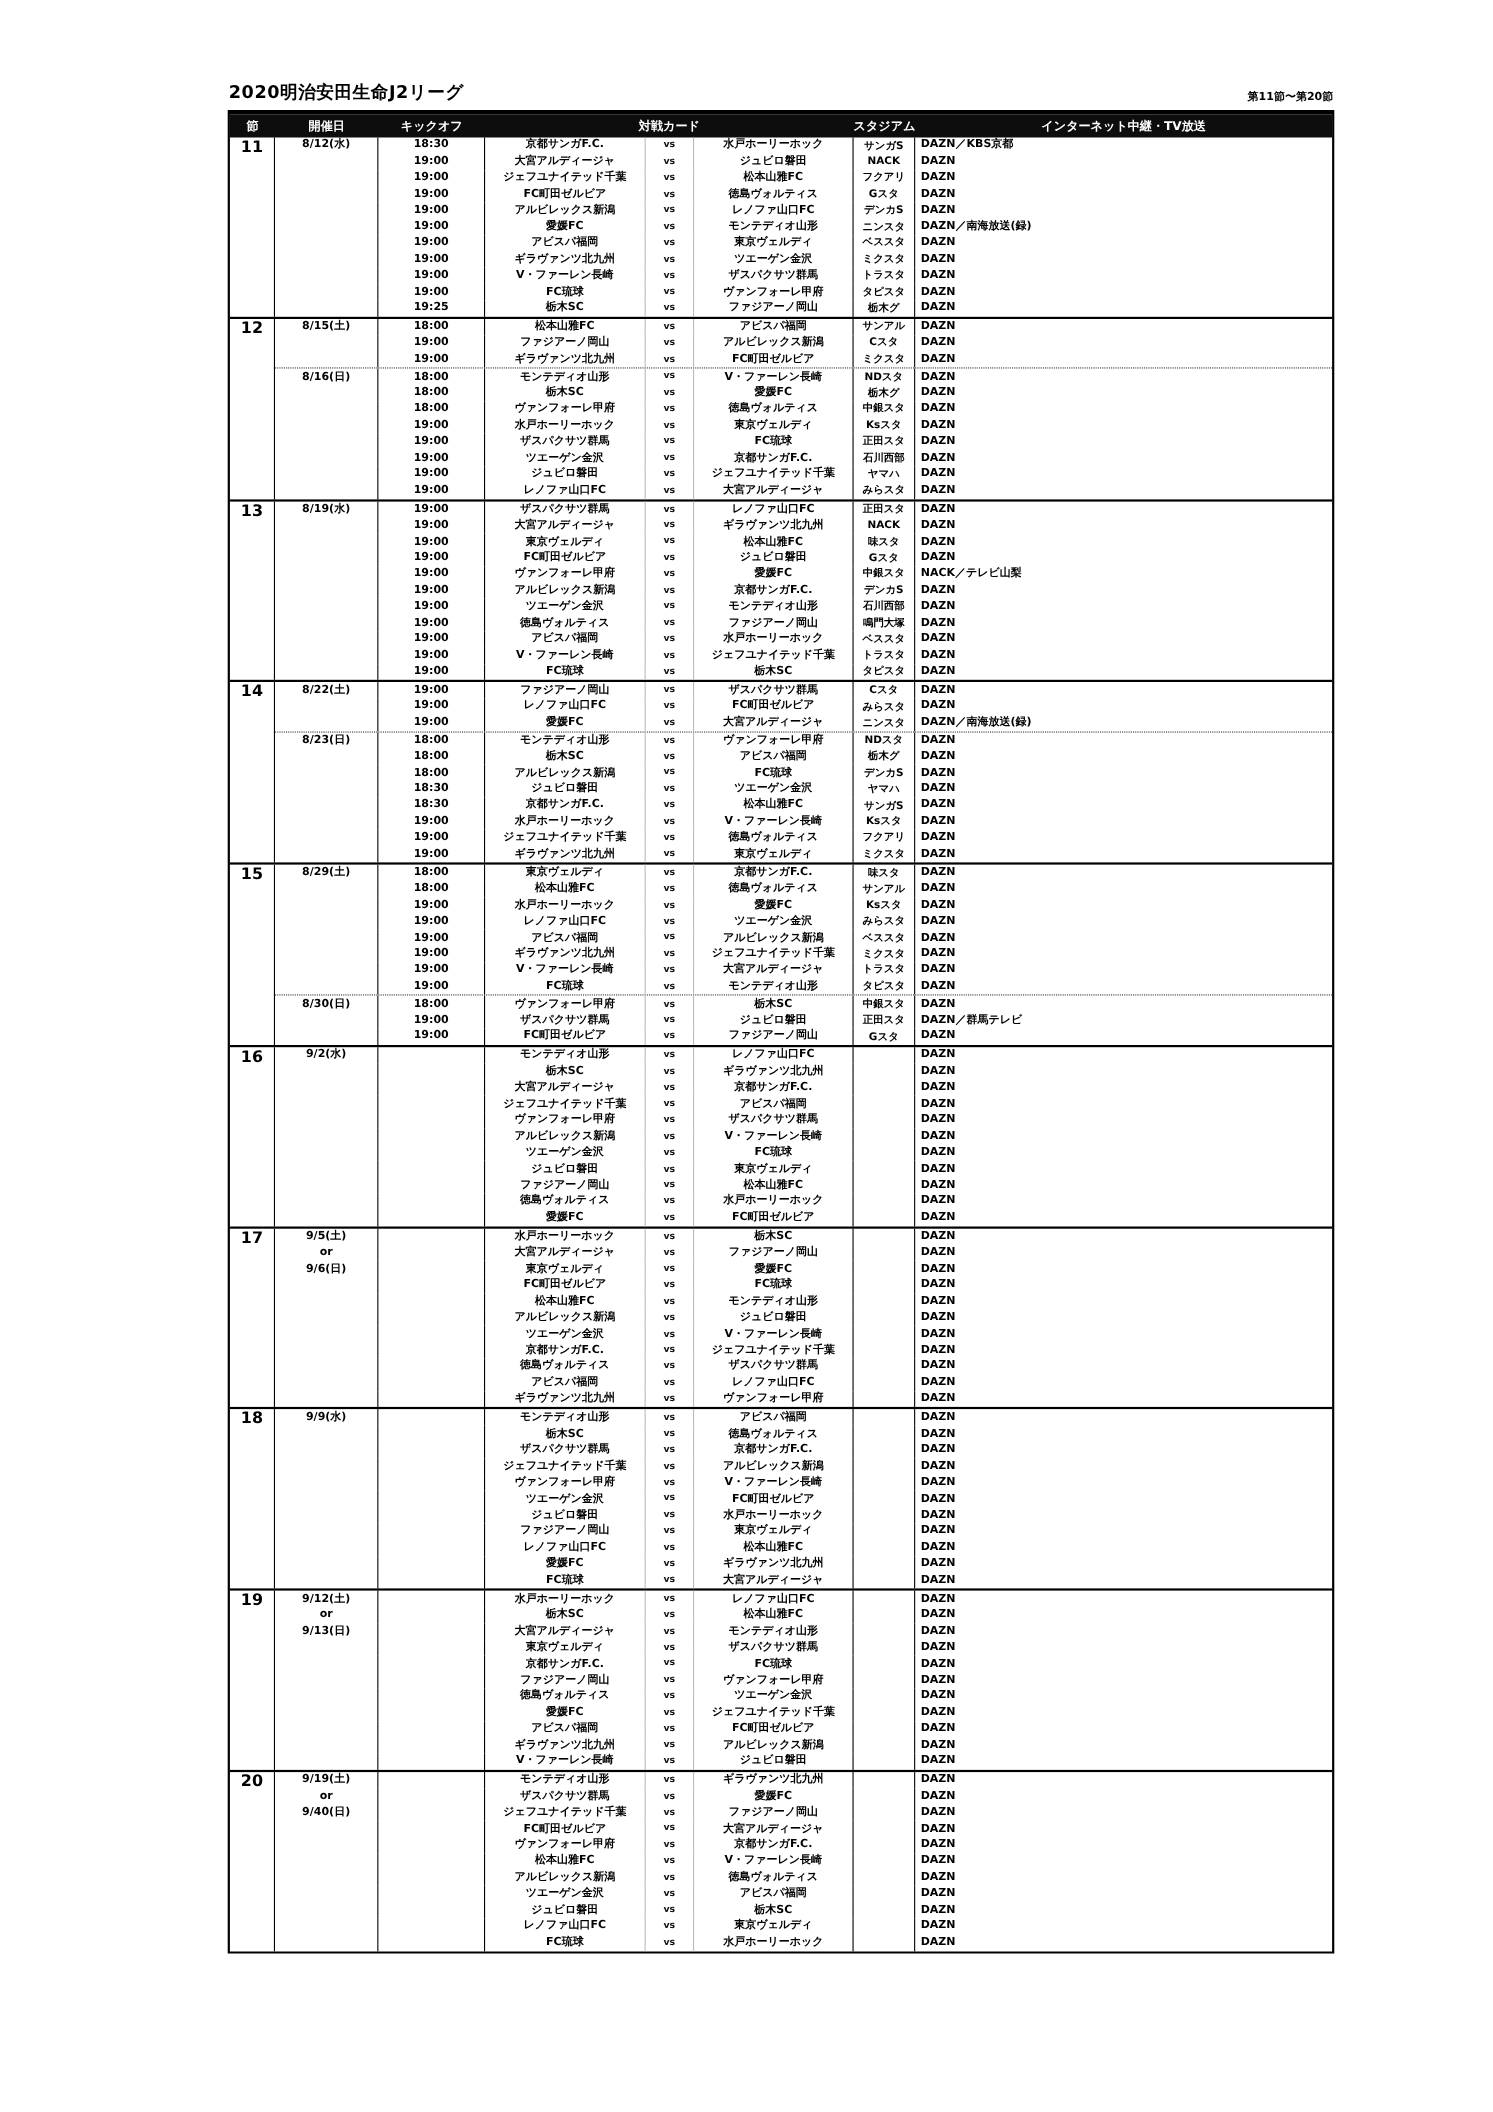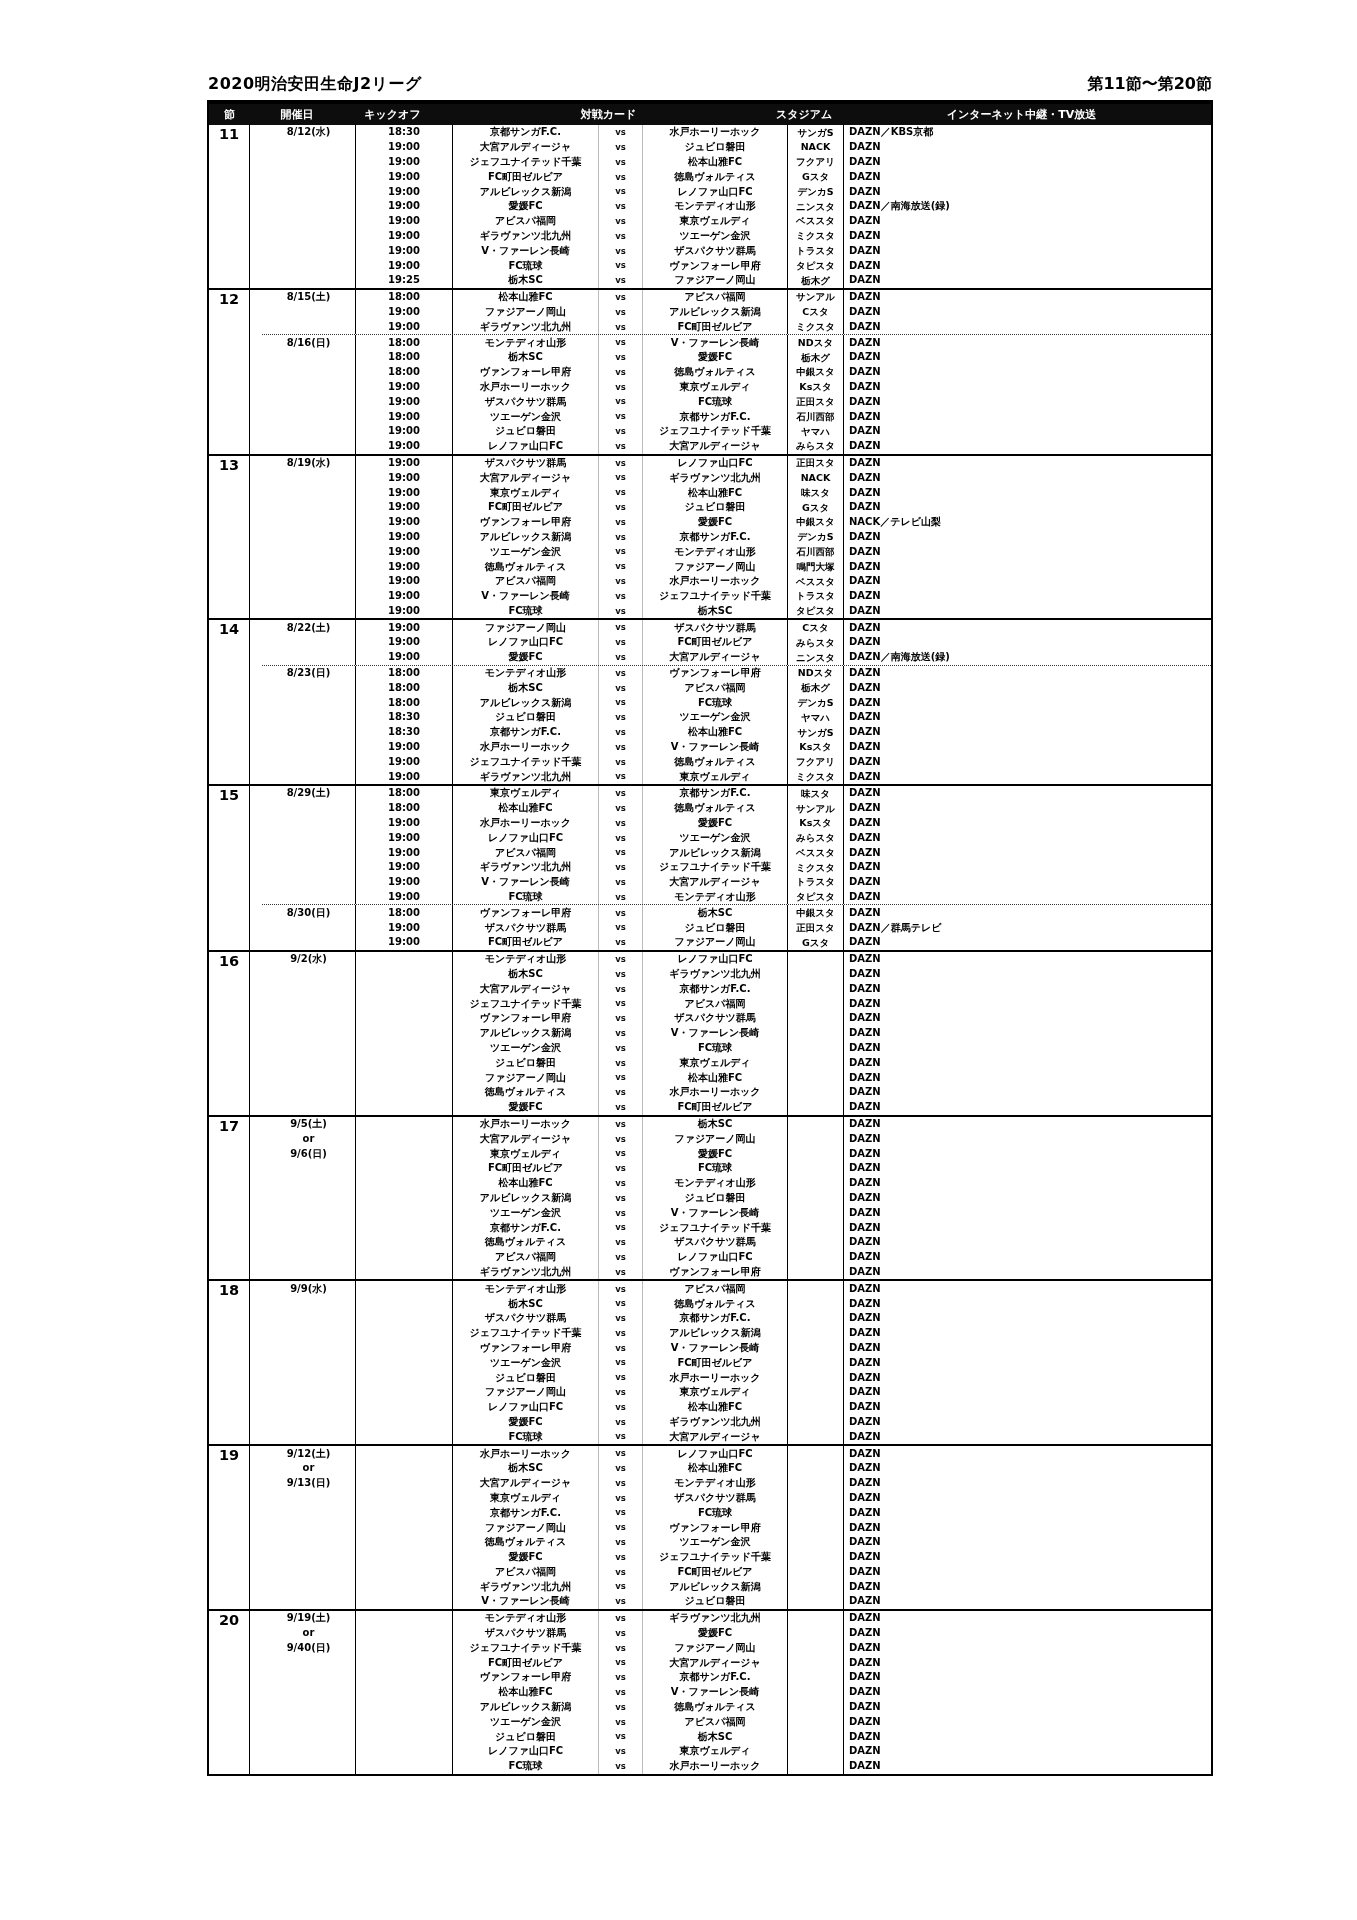--- a/index.html
+++ b/index.html
@@ -6,32 +6,32 @@
   body {
     width:1357px; height:1920px; background:#ffffff;
     font-family:"DejaVu Sans","Liberation Sans",sans-serif;
     font-weight:bold; color:#000;
   }
   .sheet { position:relative; width:1357px; height:1812px; background:#fff; overflow:hidden;margin-left:24px; }
   .content { position:absolute; left:183px; top:74px; width:1006px; }
 
   .titlebar { display:flex; justify-content:space-between; align-items:flex-end; margin-bottom:5px; padding:0 1px; }
   .title { font-size:16px; letter-spacing:0.5px; }
-  .range { font-size:16px; }
+  .range { font-size:10px; }
 
   .table { border:2px solid #000; border-top:4px solid #000; background:#fff; }
 
   .thead {
     background:#0d0d0d; color:#fff; height:21px;
     display:grid; grid-template-columns:41px 94px 97px 335px 56px 1fr;
     align-items:center; text-align:center; font-size:11px;
   }
   .thead div { white-space:nowrap; }
 
-  .section { display:flex;gap:12px; }
+  .section { display:flex; }
   .section + .section { border-top:2px solid #000; }
   .sec-no {
     width:41px; flex:0 0 41px; border-right:1.5px solid #000;
     font-size:14.5px; text-align:center; padding-top:1px; box-sizing:border-box;
   }
   .rows { flex:1; min-width:0;text-align:center; }
 
   .row {
     display:grid; grid-template-columns:94px 97px 146px 44px 145px 56px 1fr;
     height:14.8px;

